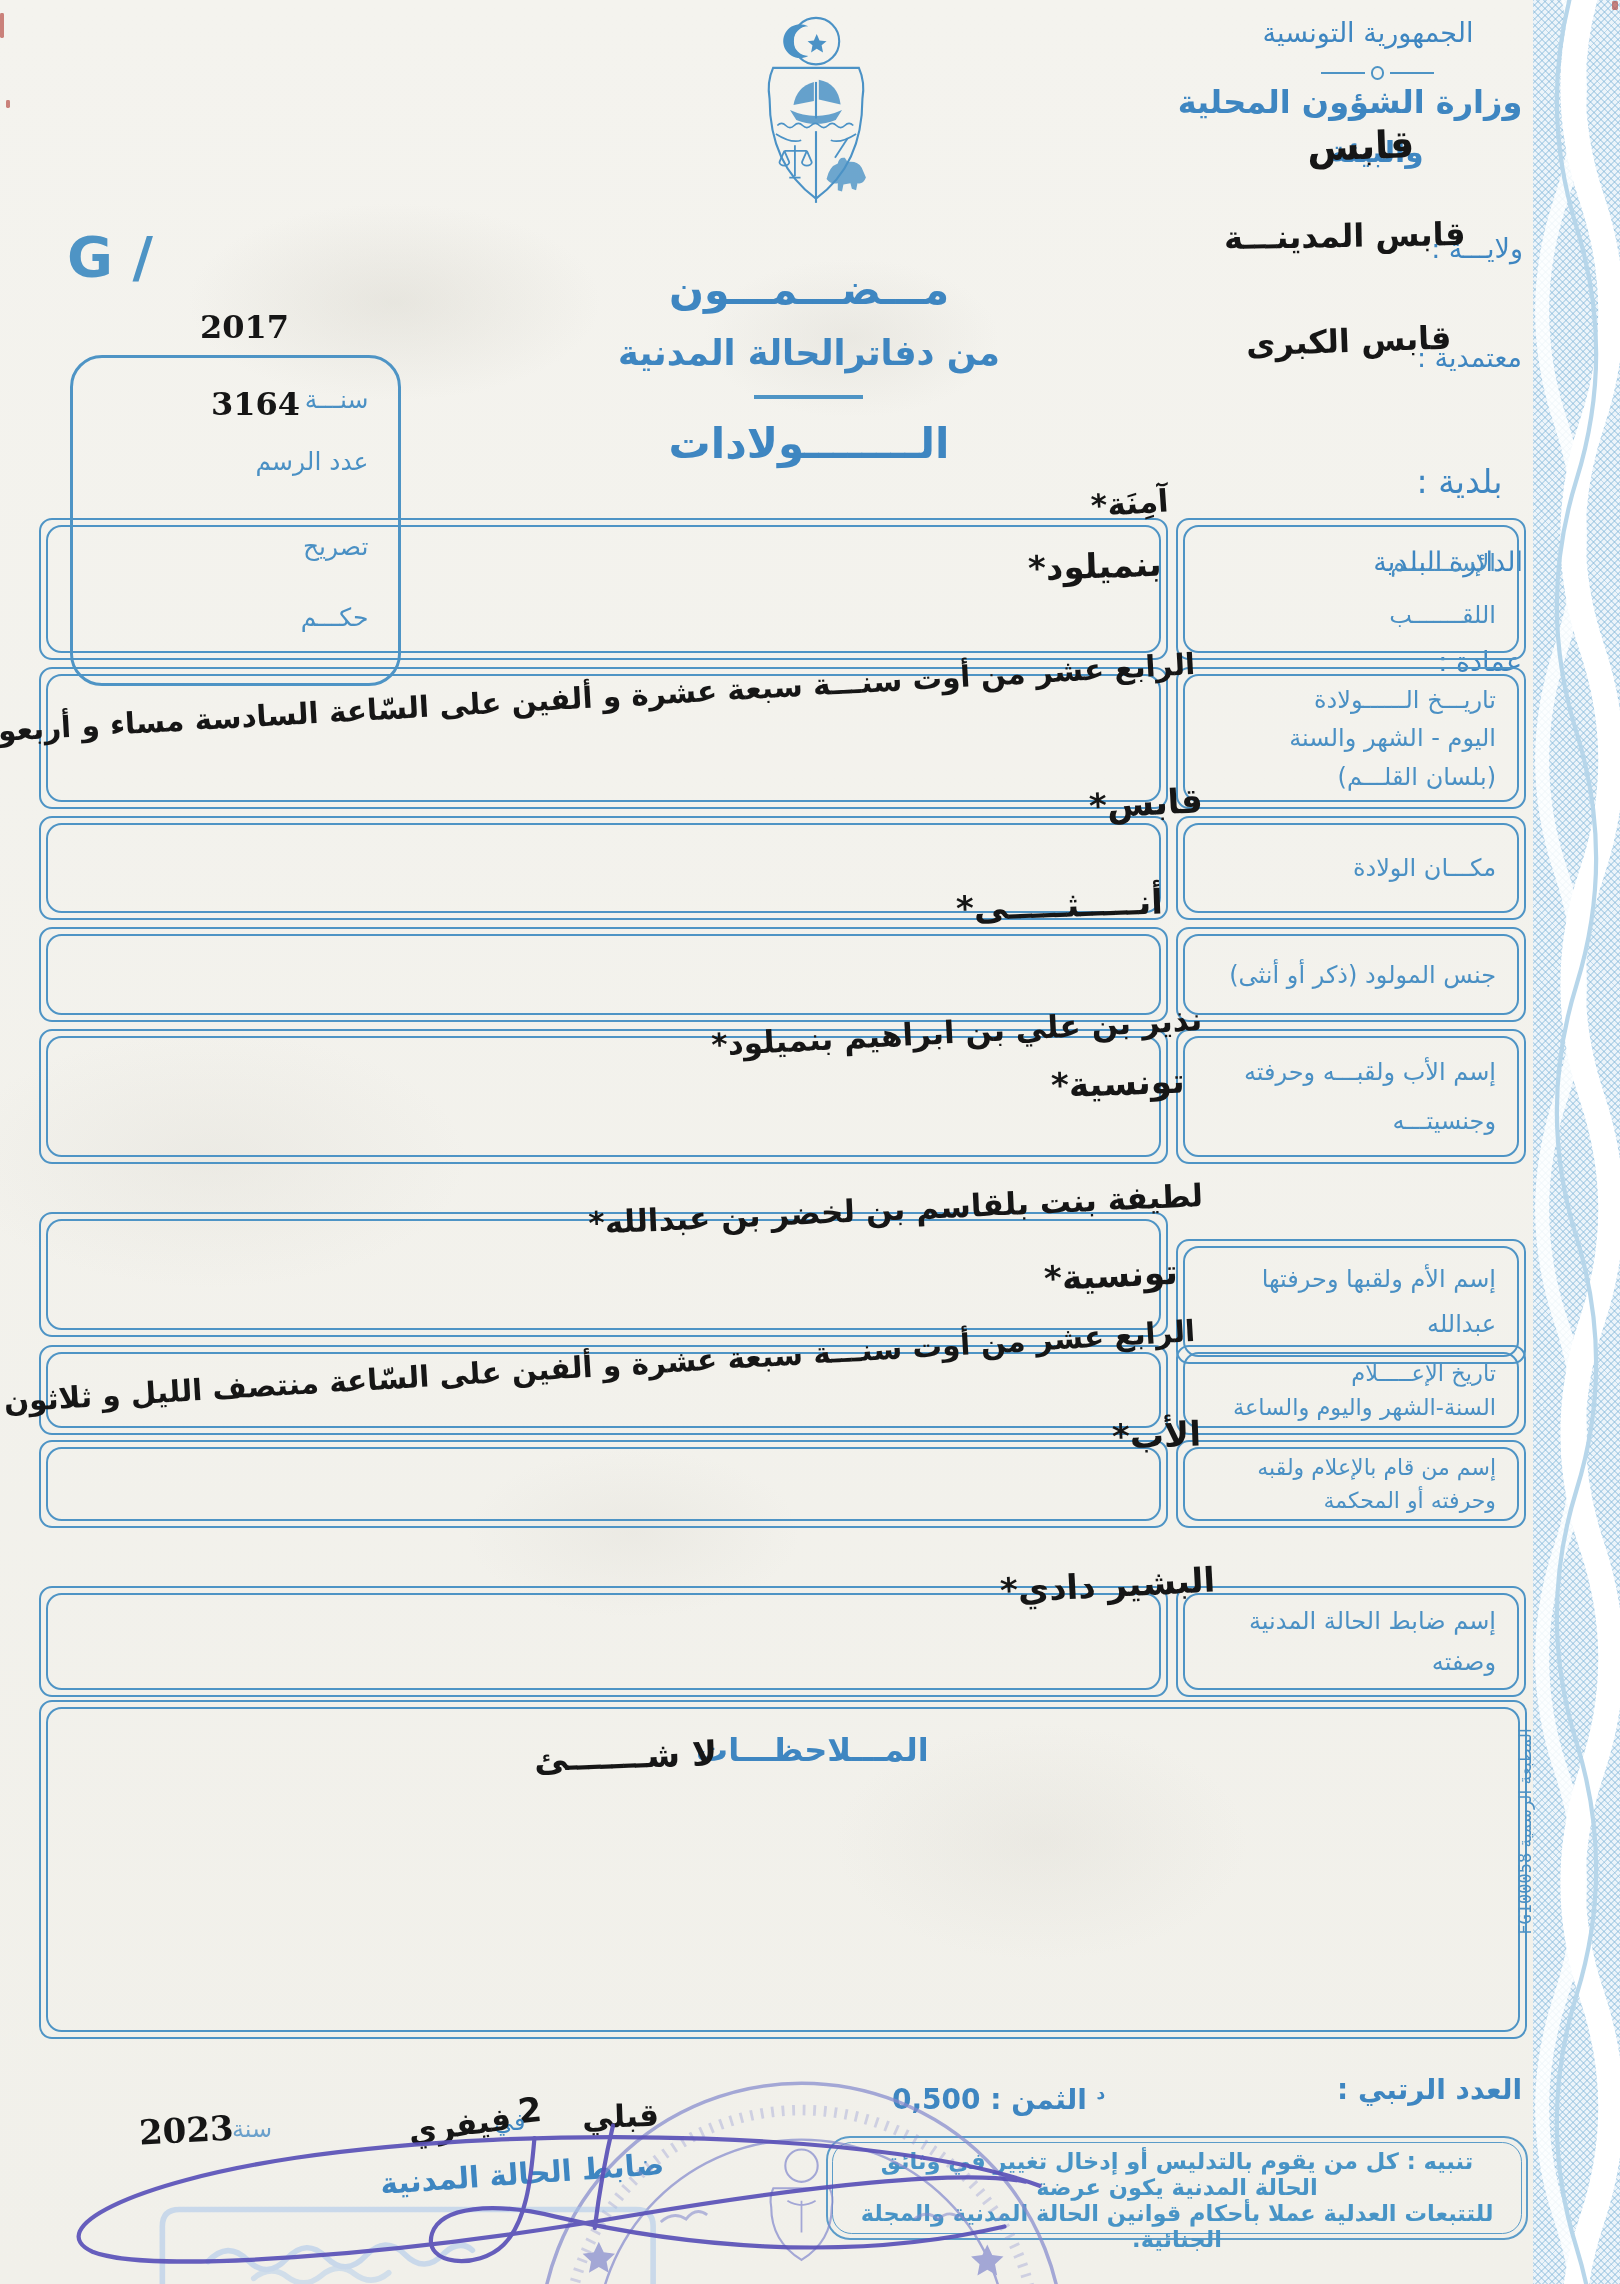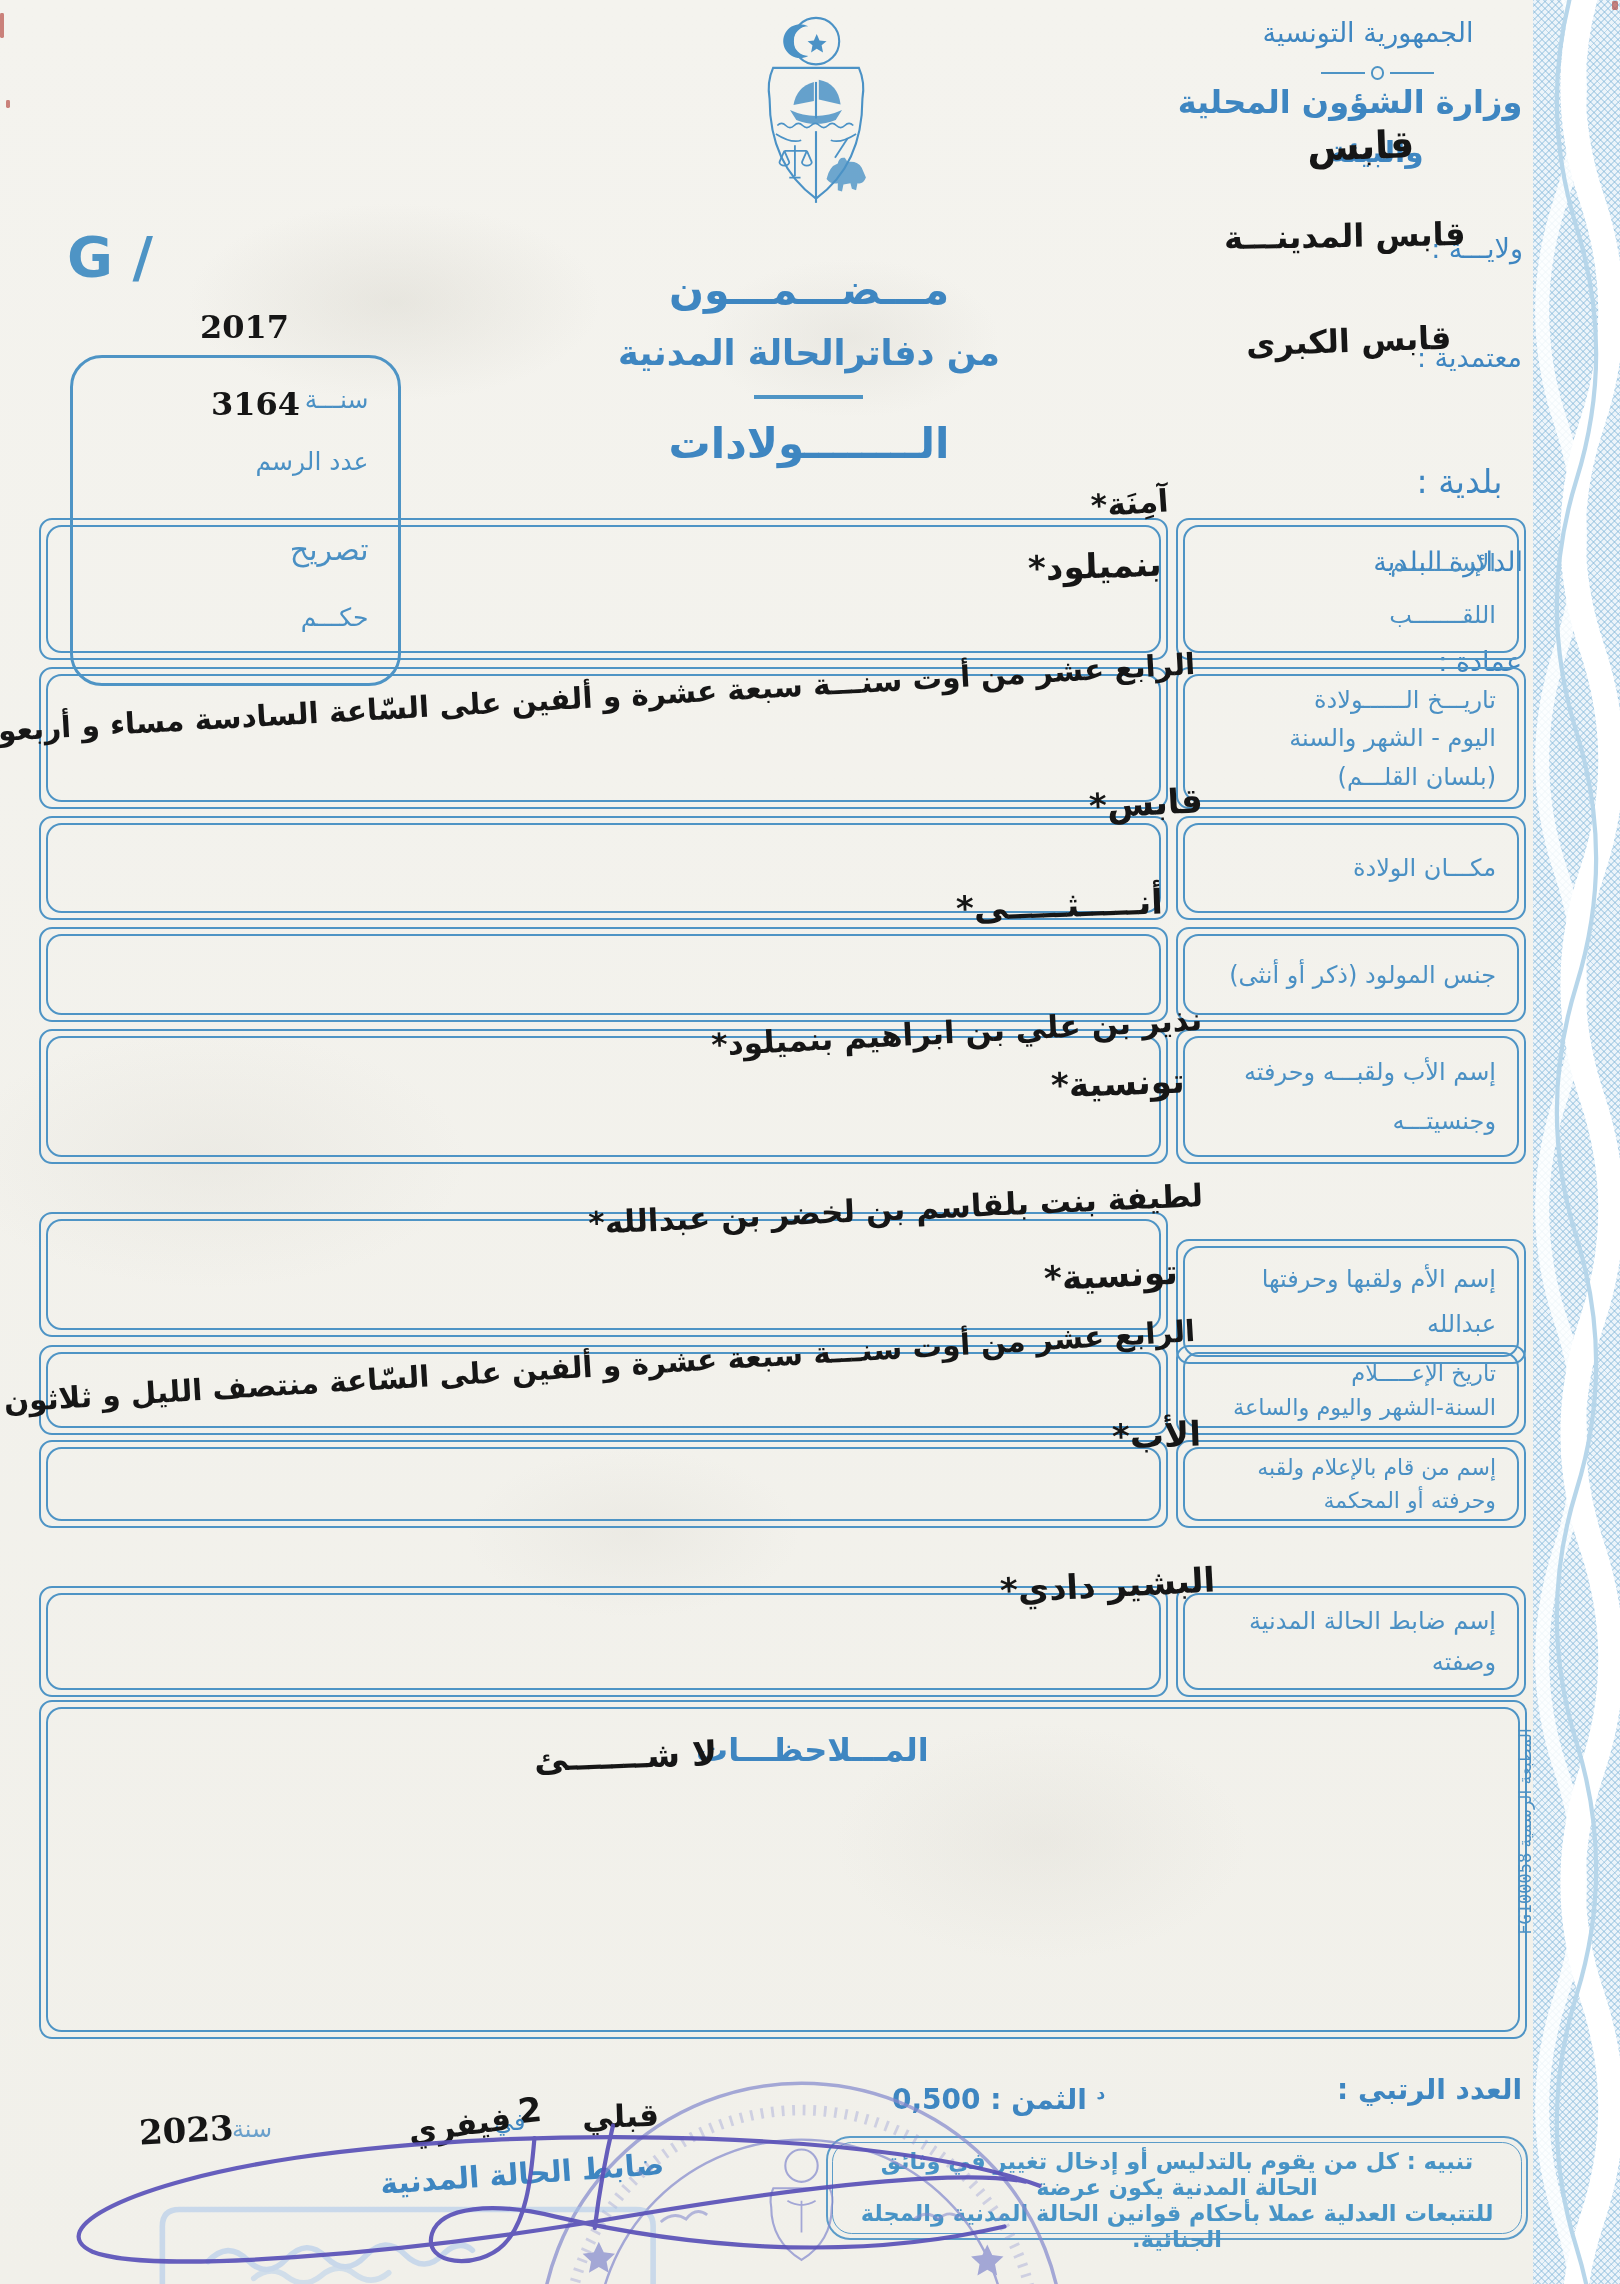--- a/index.html
+++ b/index.html
@@ -79,21 +79,21 @@
   <div class="printed" style="left:1396px;top:462px;width:127px;text-align:center;font-size:33px;">بلدية :</div>
   <div class="printed" style="left:1326px;top:546px;width:197px;text-align:right;font-size:27px;font-family:Liberation Serif, serif;">الدائرة البلدية</div>
   <div class="printed" style="left:1385px;top:646px;width:137px;text-align:right;font-size:27px;">عمادة :</div>
 
   <div class="abs" style="left:67px;top:224px;font-size:56px;color:#4e94c5;font-weight:bold;">G /</div>
   <div class="stamp" style="left:200px;top:308px;font-size:32px;font-family:'DejaVu Serif',serif;">2017</div>
 
   <div class="regbox">
     <div class="rtl" style="position:absolute;right:29.5px;top:27px;color:#4a90c4;font-size:25px;">سنـــة</div>
     <div class="rtl" style="position:absolute;right:29.5px;top:89px;color:#4a90c4;font-size:25px;">عدد الرسم</div>
-    <div class="rtl" style="position:absolute;right:29.5px;top:174px;color:#4a90c4;font-size:30px;">تصريح</div>
+    <div class="rtl" style="position:absolute;right:29.5px;top:174px;color:#4a90c4;font-size:25px;">تصريح</div>
     <div class="rtl" style="position:absolute;right:29.5px;top:245px;color:#4a90c4;font-size:25px;">حكـــم</div>
   </div>
   <div class="stamp" style="left:211px;top:385px;font-size:32px;font-family:'DejaVu Serif',serif;">3164</div>
 
   <svg class="abs" style="left:756px;top:12.7px;" width="120" height="218" viewBox="0 0 170 310">
     <g stroke="#4b92c6" stroke-width="3" fill="none">
       <circle cx="85" cy="40" r="33"></circle>
       <path d="M74,19 A24,24 0 1 0 74,61 A19,19 0 1 1 74,19" fill="#4b92c6" stroke="none"></path>
       <path d="M86,30 l4,9 10,1 -7,6 2,10 -9,-5 -8,5 2,-10 -7,-6 9,-1 z" fill="#4b92c6" stroke="none"></path>
       <path d="M24,78 h122 q9,20 5,44 q0,94 -66,142 q-66,-48 -66,-142 q-4,-24 5,-44 z"></path>

